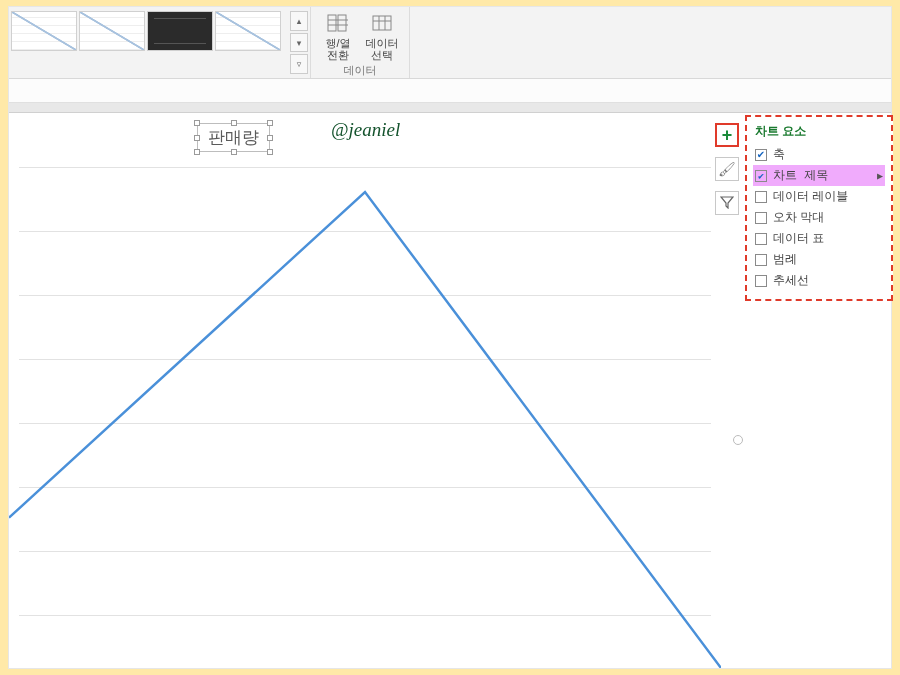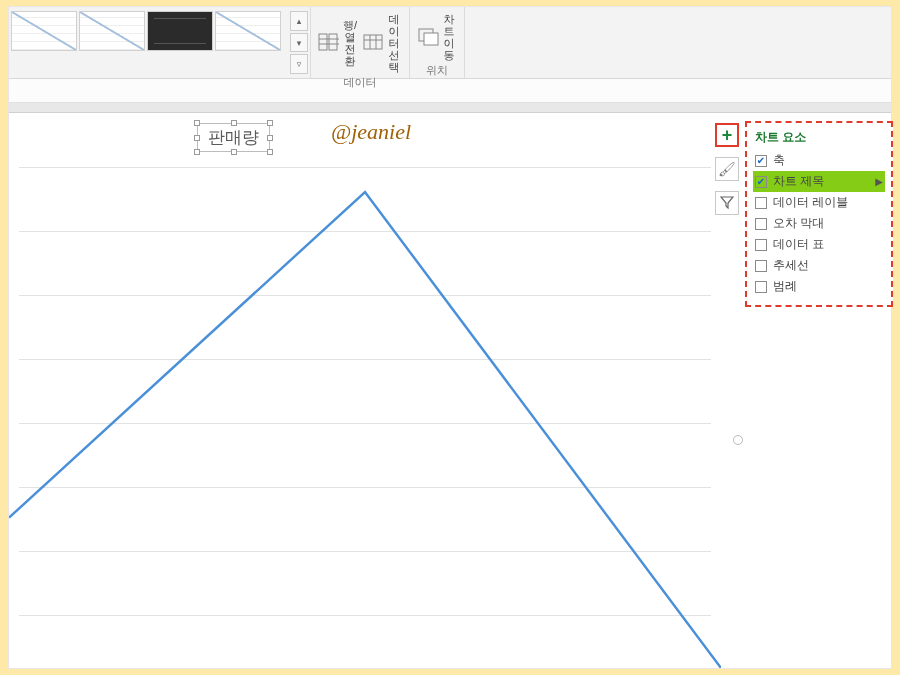--- a/index.html
+++ b/index.html
@@ -62,21 +62,21 @@
     font-size:9px; color:#666;
   }
 
   .rib-group {
     border-right: 1px solid #dcdcdc;
     display:flex; flex-direction:column; align-items:center;
     padding: 2px 6px 0 6px;
   }
   .rib-buttons { display:flex; gap:2px; }
   .rib-btn {
-    display:flex; flex-direction:row; align-items:center;
+    display:flex; flex-direction:column; align-items:center;
     width:42px; padding:2px 0;
     cursor:default;
   }
   .rib-btn .ico {
     width:24px; height:24px;
     display:flex; align-items:center; justify-content:center;
   }
   .rib-btn .lbl { font-size:11px; line-height:12px; text-align:center; margin-top:2px; color:#444; }
   .rib-cap { font-size:11px; color:#777; margin-top:auto; margin-bottom:2px; }
 
@@ -112,22 +112,22 @@
     border:1px solid #9a9a9a; background:#fff;
   }
   .h-tl{left:-4px;top:-4px} .h-tr{right:-4px;top:-4px}
   .h-bl{left:-4px;bottom:-4px} .h-br{right:-4px;bottom:-4px}
   .h-t{left:calc(50% - 3px);top:-4px} .h-b{left:calc(50% - 3px);bottom:-4px}
   .h-l{top:calc(50% - 3px);left:-4px} .h-r{top:calc(50% - 3px);right:-4px}
 
   .watermark {
     position:absolute;
     left: 322px; top: 6px;
-    font-size: 22px;
-    color: #a16207;
+    font-size: 19px;
+    color: #14532d;
     font-style: italic;
     font-family: cursive;
   }
 
   
   .chart-wrap {
     position:absolute;
     left: 0; right: 170px;
     top: 54px; bottom: 0;
   }
@@ -147,41 +147,41 @@
     display:flex; align-items:center; justify-content:center;
   }
   .float-btn.hl { border:2px solid #e03a2a; background:#fff; }
   .plus { color:#1a8a3a; font-weight:bold; font-size:18px; line-height:1; }
   .brush { font-size:14px; color:#777; }
   .funnel { font-size:13px; color:#777; }
 
   
   .menu {
     position:absolute;
-    left: 736px; top: 8px;
+    left: 736px; top: 2px;
     width: 148px;
     border: 2px dashed #e03a2a;
     background:#fff;
     padding: 6px 6px 8px 6px;
   }
   .menu-title {
     color: #1a7a2f;
     font-weight: bold;
     font-size: 12px;
     padding: 0 2px 4px 2px;
   }
   .menu-item {
     display:flex; align-items:center;
     gap:6px;
     padding: 2px 2px;
     font-size:12px;
     color:#444;
     position:relative;
   }
-  .menu-item.sel { background:#84cc16; }
+  .menu-item.sel { background:#f0abfc;font-family:Liberation Mono, monospace; }
   .menu-item .chk {
     width:12px; height:12px;
     border:1px solid #8a8a8a;
     display:flex; align-items:center; justify-content:center;
     font-size:10px; color:#1665c0;
   }
   .menu-item .chk.on::after{ content:"✔"; }
   .menu-item .fly {
     position:absolute; right:2px;
     color:#555; font-size:10px;
@@ -234,34 +234,20 @@
                 <line x1="15" y1="3" x2="15" y2="17" stroke="#888"></line>
               </svg>
           </div>
           <div class="lbl">데이터<br>선택</div>
         </div>
       </div>
       <div class="rib-cap">데이터</div>
     </div>
 
 
-    <div class="rib-group">
-      <div class="rib-buttons">
-        <div class="rib-btn">
-          <div class="ico">
-            <svg width="24" height="20">
-                <rect x="3" y="3" width="14" height="12" fill="none" stroke="#888"></rect>
-                <rect x="8" y="7" width="14" height="12" fill="#fff" stroke="#888"></rect>
-              </svg>
-          </div>
-          <div class="lbl">차트<br>이동</div>
-        </div>
-      </div>
-      <div class="rib-cap">위치</div>
-    </div>
   </div>
 
   <div class="sheet-bar"></div>
   <div class="row-sep"></div>
 
   <div class="content">
 
     <div class="watermark">@jeaniel</div>
 
     <div class="title-box">
@@ -325,23 +311,23 @@
           <div class="menu-item">
             <span class="chk"></span>
             <span>오차 막대</span>
           </div>
           <div class="menu-item">
             <span class="chk"></span>
             <span>데이터 표</span>
           </div>
           <div class="menu-item">
             <span class="chk"></span>
+            <span>범례</span>
+          </div>
+          <div class="menu-item">
+            <span class="chk"></span>
             <span>추세선</span>
-          </div>
-          <div class="menu-item">
-            <span class="chk"></span>
-            <span>범례</span>
           </div>
         </div>
     </div>
 
   </div>
 </div>
 
 </body></html>

